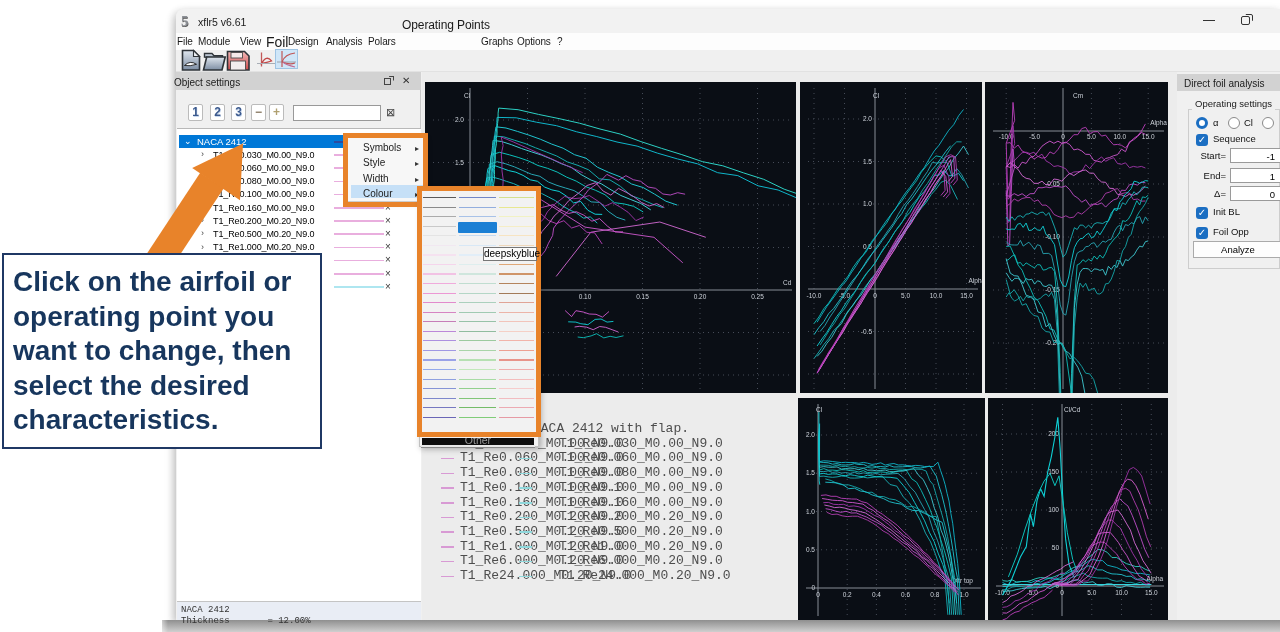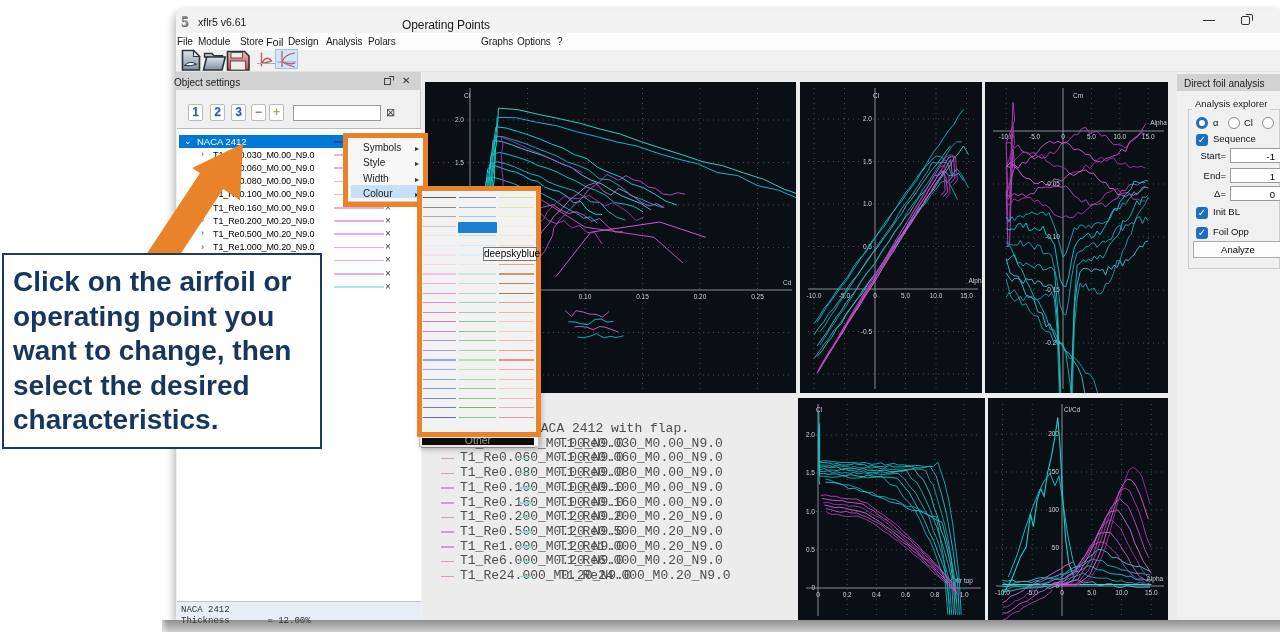--- a/index.html
+++ b/index.html
@@ -15,22 +15,22 @@
 <div class="abs" style="left:176px;top:9px;width:1104px;height:24px;background:#f2f2f2;border-top-left-radius:8px"></div>
 <div class="abs" style="left:181px;top:14px;width:13px;height:14px;font-family:'Liberation Serif',serif;font-weight:bold;font-size:15px;line-height:14px;color:#8d9096;text-shadow:0.5px 0.5px 0 #555">5</div>
 <div class="abs" style="left:198px;top:15.5px;font-size:10.5px;line-height:12px;color:#1a1a1a">xflr5 v6.61</div>
 <div class="abs" style="left:1203px;top:20px;width:12px;height:1.3px;background:#333"></div>
 <div class="abs" style="left:1241px;top:16px;width:9px;height:9px;border:1.3px solid #333;border-radius:2px"></div>
 <div class="abs" style="left:1244px;top:13.5px;width:9px;height:9px;border:1.3px solid #333;border-radius:2px;clip-path:polygon(20% 0,100% 0,100% 80%,80% 80%,80% 20%,20% 20%)"></div>
 
 <div class="abs" style="left:176px;top:33px;width:1104px;height:17px;background:#fdfdfd"></div>
 <div style="position:absolute;left:177px;top:34.5px;font-size:10px;line-height:14px;letter-spacing:-0.1px;color:#1a1a1a;white-space:nowrap">File</div>
 <div style="position:absolute;left:198px;top:34.5px;font-size:10px;line-height:14px;letter-spacing:-0.1px;color:#1a1a1a;white-space:nowrap">Module</div>
-<div style="position:absolute;left:240px;top:34.5px;font-size:10px;line-height:14px;letter-spacing:-0.1px;color:#1a1a1a;white-space:nowrap">Store</div>
-<div style="position:absolute;left:266px;top:34.5px;font-size:11px;line-height:14px;letter-spacing:-0.1px;color:#1a1a1a;white-space:nowrap">Foil</div>
+<div style="position:absolute;left:240px;top:34.5px;font-size:10px;line-height:14px;letter-spacing:-0.1px;color:#1a1a1a;white-space:nowrap">View</div>
+<div style="position:absolute;left:266px;top:34.5px;font-size:14px;line-height:14px;letter-spacing:-0.1px;color:#1a1a1a;white-space:nowrap">Foil</div>
 <div style="position:absolute;left:288px;top:34.5px;font-size:10px;line-height:14px;letter-spacing:-0.1px;color:#1a1a1a;white-space:nowrap">Design</div>
 <div style="position:absolute;left:326px;top:34.5px;font-size:10px;line-height:14px;letter-spacing:-0.1px;color:#1a1a1a;white-space:nowrap">Analysis</div>
 <div style="position:absolute;left:368px;top:34.5px;font-size:10px;line-height:14px;letter-spacing:-0.1px;color:#1a1a1a;white-space:nowrap">Polars</div>
 <div style="position:absolute;left:402px;top:18px;font-size:12px;line-height:14px;letter-spacing:-0.1px;color:#1a1a1a;white-space:nowrap">Operating Points</div>
 <div style="position:absolute;left:481px;top:34.5px;font-size:10px;line-height:14px;letter-spacing:-0.1px;color:#1a1a1a;white-space:nowrap">Graphs</div>
 <div style="position:absolute;left:517px;top:34.5px;font-size:10px;line-height:14px;letter-spacing:-0.1px;color:#1a1a1a;white-space:nowrap">Options</div>
 <div style="position:absolute;left:557px;top:34.5px;font-size:10px;line-height:14px;letter-spacing:-0.1px;color:#1a1a1a;white-space:nowrap">?</div>
 
 <div class="abs" style="left:176px;top:50px;width:1104px;height:22px;background:#f0f0f0;border-bottom:1px solid #e2e2e2"></div>
 
@@ -389,21 +389,21 @@
 <div style="position:absolute;left:559px;top:554.3px;font-family:'Liberation Mono',monospace;font-size:13px;line-height:14.7px;color:#4d4d4d;white-space:nowrap">T1_Re6.000_M0.20_N9.0</div>
 <div style="position:absolute;left:441px;top:575.5px;width:13px;height:1.5px;background:#d89ad4"></div>
 <div style="position:absolute;left:460px;top:569.0px;font-family:'Liberation Mono',monospace;font-size:13px;line-height:14.7px;color:#4d4d4d;white-space:nowrap">T1_Re24.000_M0.20_N9.0</div>
 <div style="position:absolute;left:519px;top:575.5px;width:13px;height:1.5px;background:#8fd8dc"></div>
 <div style="position:absolute;left:559px;top:569.0px;font-family:'Liberation Mono',monospace;font-size:13px;line-height:14.7px;color:#4d4d4d;white-space:nowrap">T1_Re24.000_M0.20_N9.0</div>
 
 <div style="position:absolute;left:1177px;top:72px;width:103px;height:548px;background:#f0f0f0"></div>
 <div style="position:absolute;left:1177px;top:74px;width:103px;height:17px;background:#d2d2d2"></div>
 <div style="position:absolute;left:1184px;top:77px;font-size:10px;line-height:13px;color:#1a1a1a;white-space:nowrap">Direct foil analysis</div>
 <div style="position:absolute;left:1188px;top:109px;width:92px;height:160px;border:1px solid #cdcdcd"></div>
-<div style="position:absolute;left:1192px;top:98px;font-size:9.5px;line-height:12px;color:#1a1a1a;background:#f0f0f0;padding:0 3px;white-space:nowrap">Analysis explorer</div>
+<div style="position:absolute;left:1192px;top:98px;font-size:9.5px;line-height:12px;color:#1a1a1a;background:#f0f0f0;padding:0 3px;white-space:nowrap">Operating settings</div>
 <div style="position:absolute;left:1196px;top:117px;width:12px;height:12px;border-radius:50%;background:#fff;border:3.5px solid #1b6ec2;box-sizing:border-box"></div>
 <div style="position:absolute;left:1213px;top:117px;font-size:9.5px;color:#111">α</div>
 <div style="position:absolute;left:1228px;top:117px;width:12px;height:12px;border-radius:50%;background:#fff;border:1px solid #8a8a8a;box-sizing:border-box"></div>
 <div style="position:absolute;left:1244px;top:117px;font-size:9.5px;color:#111">Cl</div>
 <div style="position:absolute;left:1262px;top:117px;width:12px;height:12px;border-radius:50%;background:#fff;border:1px solid #8a8a8a;box-sizing:border-box"></div>
 <div style="position:absolute;left:1196px;top:134px;width:12px;height:12px;border-radius:3px;background:#1b6ec2;color:#fff;font-size:10px;line-height:12px;text-align:center">✓</div>
 <div style="position:absolute;left:1213px;top:133px;font-size:9.5px;color:#111">Sequence</div>
 <div style="position:absolute;left:1196px;top:150px;width:30px;text-align:right;font-size:9.5px;color:#111">Start=</div>
 <div style="position:absolute;left:1230px;top:148px;width:60px;height:15px;background:#fff;border:1px solid #9a9a9a;font-size:9.5px;line-height:15px;text-align:right;box-sizing:border-box;padding-right:14px">-1</div>
 <div style="position:absolute;left:1198px;top:170px;width:28px;text-align:right;font-size:9.5px;color:#111">End=</div>

